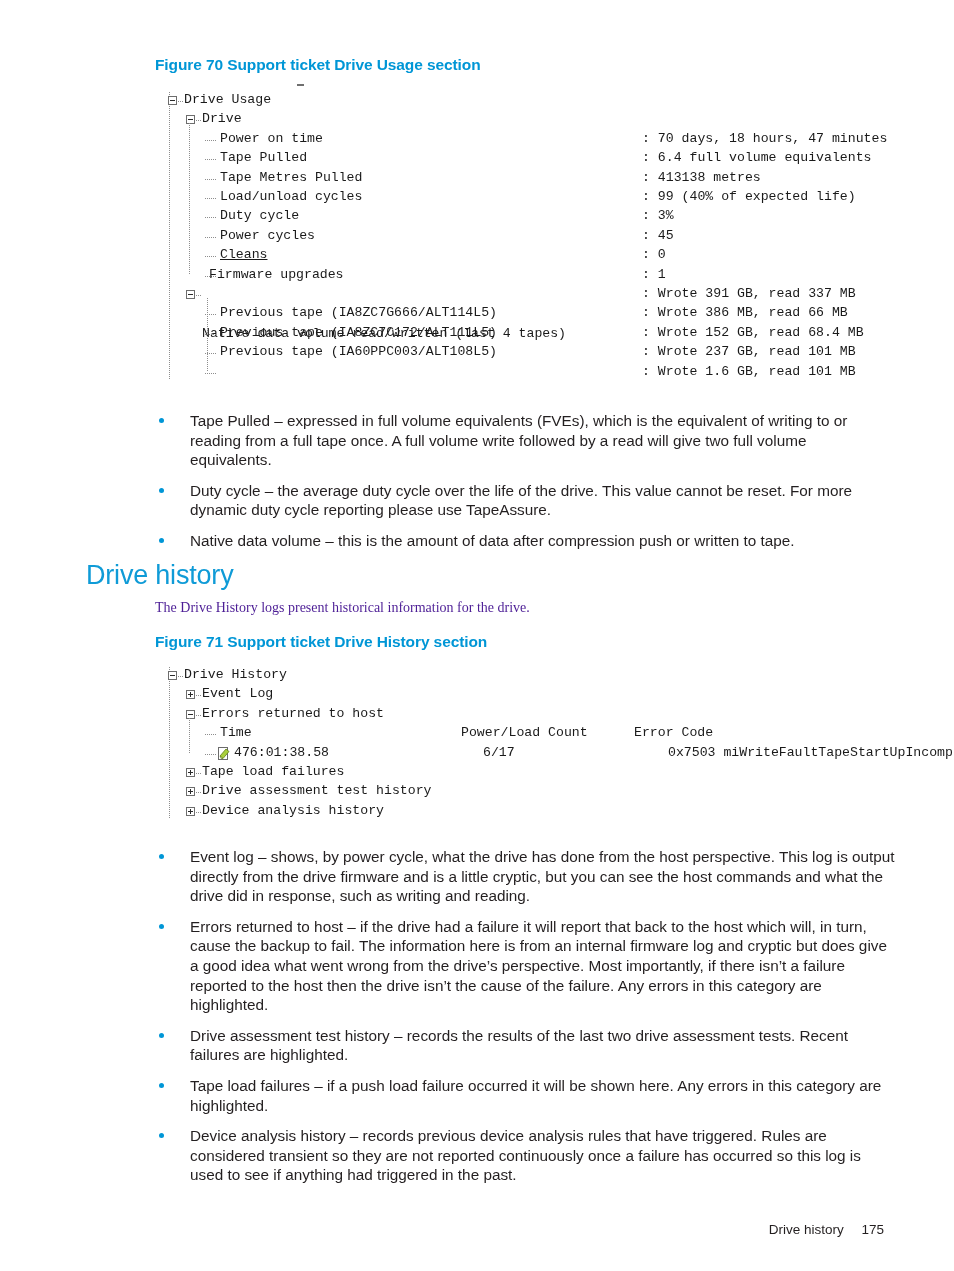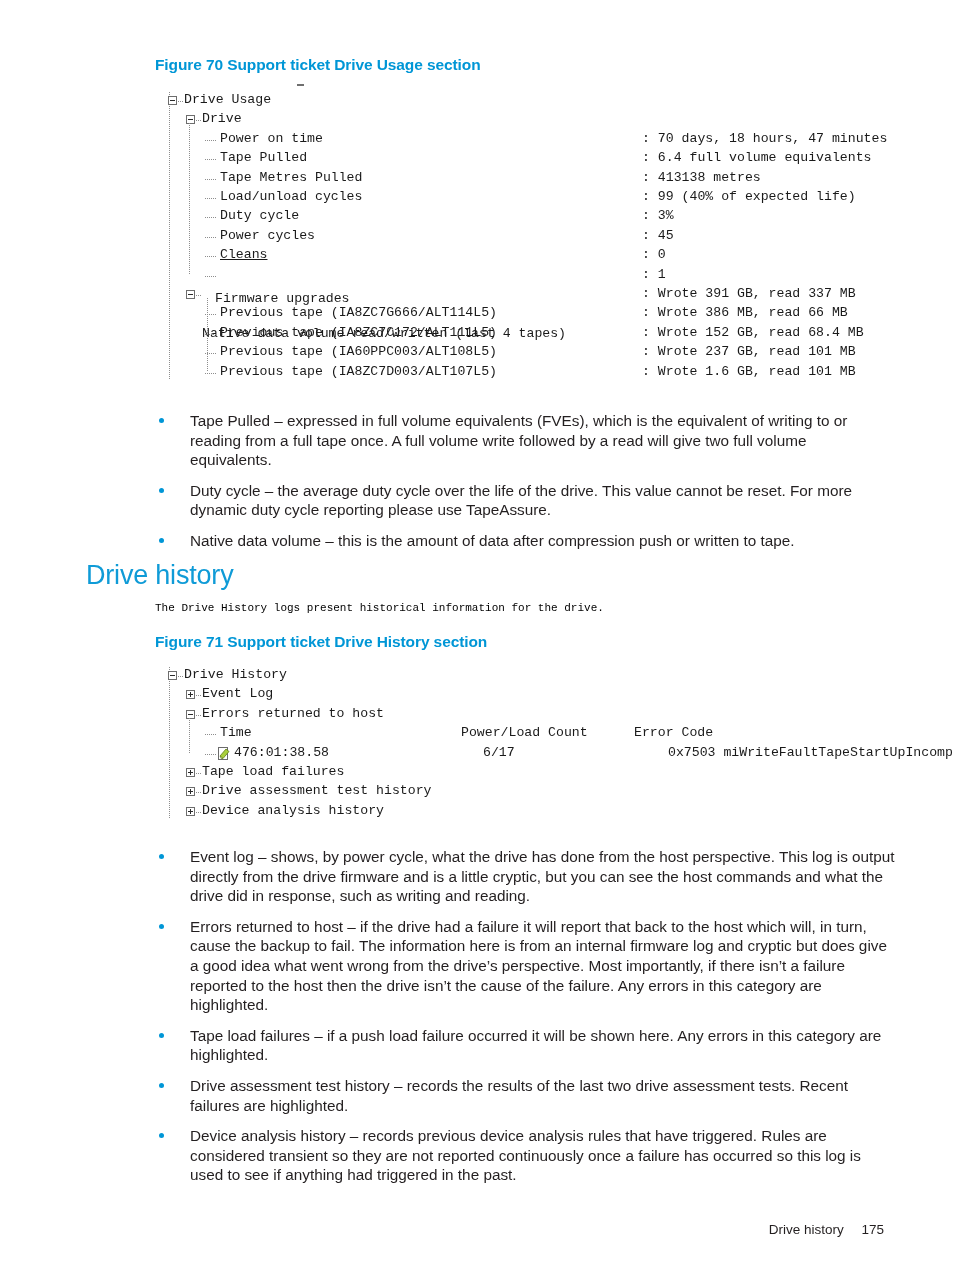--- a/index.html
+++ b/index.html
@@ -40,24 +40,24 @@
     font-weight: normal;
     font-size: 27px;
     color: #0f9bd7;
     letter-spacing: -0.2px;
     white-space: nowrap;
   }
 
   
   .body-para {
     position: absolute;
-    font-family: Liberation Mono, monospace;
-    font-size: 11px;
+    font-family: Liberation Serif, serif;
+    font-size: 14px;
     line-height: 20px;
-    color: #000000;
+    color: #4c1d95;
   }
 
   
   .bullets {
     position: absolute;
     width: 740px;
   }
   .bullet-row {
     position: relative;
     padding-left: 40px;
@@ -199,37 +199,36 @@
       <div class="stub" style="left: 39px; top: 125.4px; width: 11px;"></div>
       <div class="tree-label" style="left: 54px; top: 114.4px;">Duty cycle</div>
       <div class="tree-value" style="left: 476px; top: 114.4px;">: 3%</div>
       <div class="stub" style="left: 39px; top: 144.8px; width: 11px;"></div>
       <div class="tree-label" style="left: 54px; top: 133.8px;">Power cycles</div>
       <div class="tree-value" style="left: 476px; top: 133.8px;">: 45</div>
       <div class="stub" style="left: 39px; top: 164.2px; width: 11px;"></div>
       <div class="tree-label" style="left: 54px; top: 153.2px; text-decoration: underline;">Cleans</div>
       <div class="tree-value" style="left: 476px; top: 153.2px;">: 0</div>
       <div class="stub" style="left: 39px; top: 183.6px; width: 11px;"></div>
-      <div class="tree-label" style="left: 49px; top: 172.6px; margin-top: 24px;">Firmware upgrades</div>
+      <div class="tree-label" style="left: 43px; top: 172.6px;">Firmware upgrades</div>
       <div class="tree-value" style="left: 476px; top: 172.6px;">: 1</div>
       <div class="expander" style="left: 20px; top: 198px;"></div>
       <div class="stub" style="left: 30px; top: 203px; width: 5px;"></div>
       <div class="tree-label" style="left: 36px; top: 192px; margin-top: 40px;">Native data volume read/written (last 4 tapes)</div>
       <div class="tree-value" style="left: 476px; top: 192px;">: Wrote 391 GB, read 337 MB</div>
       <div class="stub" style="left: 39px; top: 222.4px; width: 11px;"></div>
       <div class="tree-label" style="left: 54px; top: 211.4px;">Previous tape (IA8ZC7G666/ALT114L5)</div>
       <div class="tree-value" style="left: 476px; top: 211.4px;">: Wrote 386 MB, read 66 MB</div>
       <div class="stub" style="left: 39px; top: 241.8px; width: 11px;"></div>
       <div class="tree-label" style="left: 54px; top: 230.8px;">Previous tape (IA8ZC7C172/ALT111L5)</div>
       <div class="tree-value" style="left: 476px; top: 230.8px;">: Wrote 152 GB, read 68.4 MB</div>
       <div class="stub" style="left: 39px; top: 261.2px; width: 11px;"></div>
       <div class="tree-label" style="left: 54px; top: 250.2px;">Previous tape (IA60PPC003/ALT108L5)</div>
       <div class="tree-value" style="left: 476px; top: 250.2px;">: Wrote 237 GB, read 101 MB</div>
       <div class="stub" style="left: 39px; top: 280.6px; width: 11px;"></div>
-      <div class="tree-label" style="left: 54px; top: 269.6px;">Previous tape (IA8ZC7D003/ALT107L5)</div>
       <div class="tree-value" style="left: 476px; top: 269.6px;">: Wrote 1.6 GB, read 101 MB</div>
       <div class="rail" style="left: 23px; top: 31.4px; height: 150.2px;"></div>
       <div class="rail" style="left: 41px; top: 206px; height: 72.6px;"></div>
     </div>
 
   <div class="bullets" id="bullets-usage" style="left:150px; top:411px; width:742px;">
       <div class="bullet-row"><span class="bullet-dot"></span><span>Tape Pulled – expressed in full volume equivalents (FVEs), which is the equivalent of writing to or reading from a full tape once. A full volume write followed by a read will give two full volume equivalents.</span></div>
       <div class="bullet-row"><span class="bullet-dot"></span><span>Duty cycle – the average duty cycle over the life of the drive. This value cannot be reset. For more dynamic duty cycle reporting please use TapeAssure.</span></div>
       <div class="bullet-row"><span class="bullet-dot"></span><span>Native data volume – this is the amount of data after compression push or written to tape.</span></div>
     </div>
@@ -272,22 +271,22 @@
       <div class="tree-label" style="left: 36px; top: 114.4px;">Drive assessment test history</div>
       <div class="expander plus" style="left: 20px; top: 139.8px;"></div>
       <div class="stub" style="left: 30px; top: 144.8px; width: 5px;"></div>
       <div class="tree-label" style="left: 36px; top: 133.8px;">Device analysis history</div>
       <div class="rail" style="left: 23px; top: 50.8px; height: 34.8px;"></div>
     </div>
 
   <div class="bullets" id="bullets-history" style="left:150px; top:847px; width:748px;">
       <div class="bullet-row"><span class="bullet-dot"></span><span>Event log – shows, by power cycle, what the drive has done from the host perspective. This log is output directly from the drive firmware and is a little cryptic, but you can see the host commands and what the drive did in response, such as writing and reading.</span></div>
       <div class="bullet-row"><span class="bullet-dot"></span><span>Errors returned to host – if the drive had a failure it will report that back to the host which will, in turn, cause the backup to fail. The information here is from an internal firmware log and cryptic but does give a good idea what went wrong from the drive’s perspective. Most importantly, if there isn’t a failure reported to the host then the drive isn’t the cause of the failure. Any errors in this category are highlighted.</span></div>
+      <div class="bullet-row"><span class="bullet-dot"></span><span>Drive assessment test history – records the results of the last two drive assessment tests. Recent failures are highlighted.</span></div>
       <div class="bullet-row"><span class="bullet-dot"></span><span>Tape load failures – if a push load failure occurred it will be shown here. Any errors in this category are highlighted.</span></div>
-      <div class="bullet-row"><span class="bullet-dot"></span><span>Drive assessment test history – records the results of the last two drive assessment tests. Recent failures are highlighted.</span></div>
       <div class="bullet-row"><span class="bullet-dot"></span><span>Device analysis history – records previous device analysis rules that have triggered. Rules are considered transient so they are not reported continuously once a failure has occurred so this log is used to see if anything had triggered in the past.</span></div>
     </div>
 
   <div class="footer" style="right:70px; top:1222px;text-align:right;">
     <span>Drive history</span>
     <span class="pg">175</span>
   </div>
 
 </div>
 

